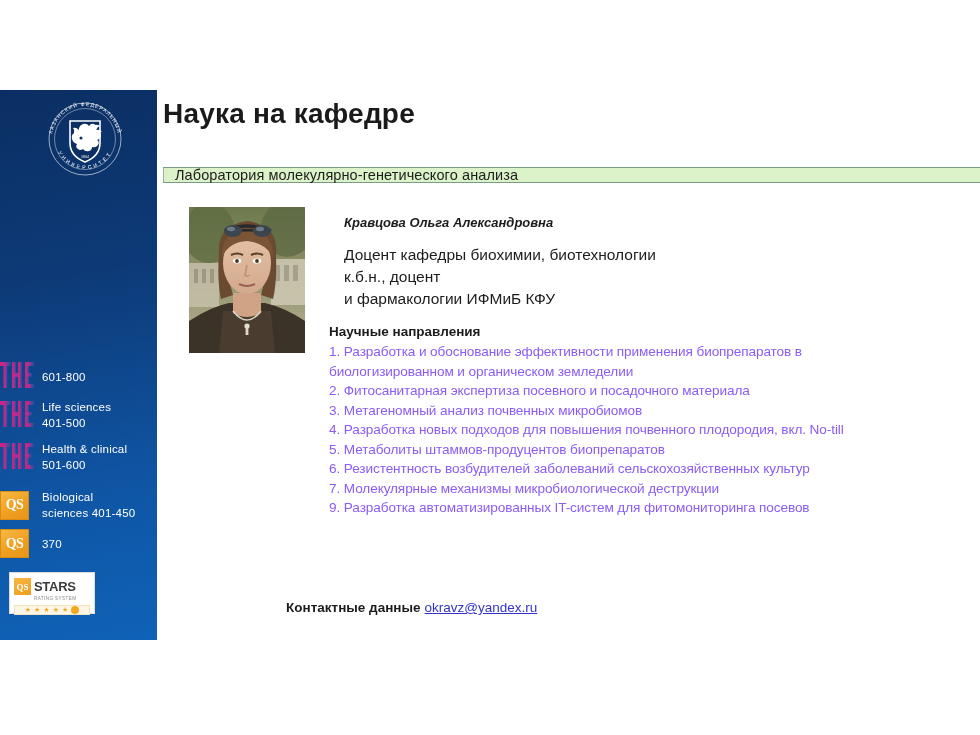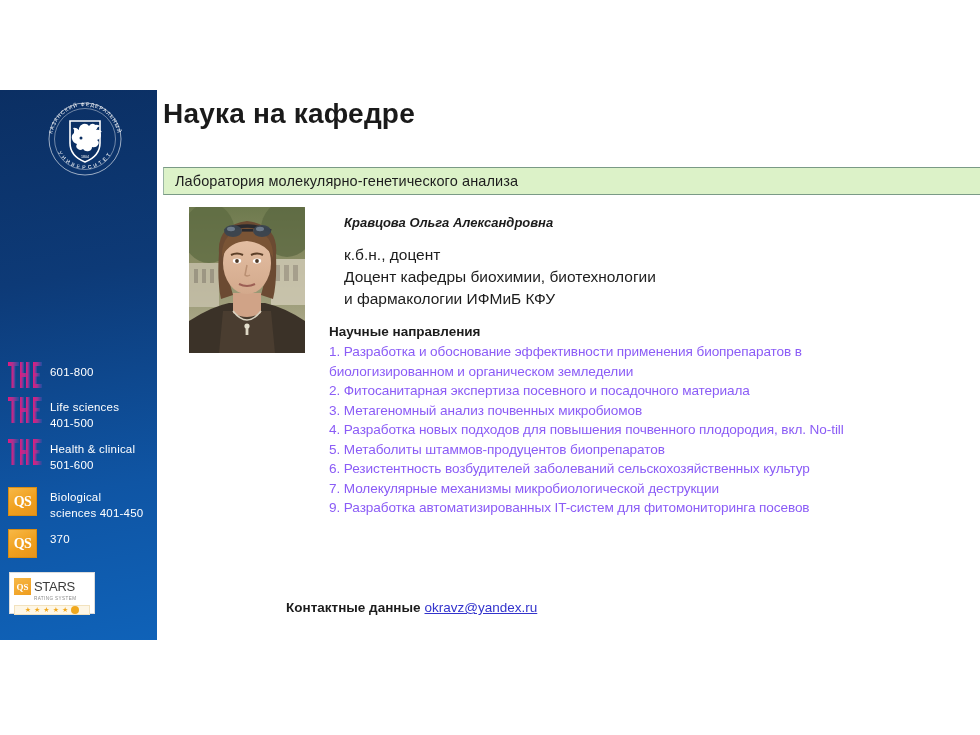--- a/index.html
+++ b/index.html
@@ -47,23 +47,22 @@
 
   
   .ranks {
     position: absolute;
     left: 0;
     top: 272px;
     width: 157px;
   }
   .rank-row {
     display: flex;
-    align-items: flex-start;
+    align-items: center;
     margin-bottom: 8px;
-    padding-left: 8px;
   }
   .rank-badge {
     flex: 0 0 auto;
     width: 34px;
     height: 27px;
     margin-right: 8px;
     position: relative;
   }
   .rank-text {
     color: #ffffff;
@@ -126,21 +125,21 @@
     font-size: 9px;
     font-weight: bold;
     font-family: "Liberation Serif", serif;
     display: flex;
     align-items: center;
     justify-content: center;
     margin-right: 3px;
   }
   .qs-stars-word {
     font-size: 13px;
-    font-weight: normal;
+    font-weight: bold;
     color: #3b3b3b;
     letter-spacing: -0.3px;
     line-height: 1;
   }
   .qs-stars-sub {
     font-size: 4.6px;
     color: #8a8a8a;
     letter-spacing: 0.4px;
     margin-left: 20px;
     margin-top: 1px;
@@ -180,21 +179,21 @@
     color: #1a1a1a;
     letter-spacing: 0.2px;
   }
 
   
   .lab-banner {
     position: absolute;
     left: 163px;
     top: 167px;
     width: 817px;
-    height: 28px;
+    height: 16px;
     background: #dcf2c8;
     border-top: 1px solid #7a9a86;
     border-bottom: 1px solid #7a9a86;
     border-left: 1px solid #9ab4a4;
     box-sizing: border-box;
     display: flex;
     align-items: center;
   }
   .lab-banner-text {
     font-size: 14.5px;
@@ -486,22 +485,22 @@
 
         <path d="M 44,104 Q 58,122 72,104" stroke="#d8d2c0" stroke-width="1.6" fill="none"></path>
         <circle cx="58" cy="119" r="2.6" fill="#e4dfcd"></circle>
         <rect x="56.6" y="121" width="2.8" height="7" fill="#ded8c5"></rect>
       </g>
     </svg>
   </div>
 
   <div class="person">
     <div class="person-name">Кравцова  Ольга Александровна</div>
+    <div class="person-line">Доцент кафедры биохимии, биотехнологии</div>
     <div class="person-line">к.б.н., доцент</div>
-    <div class="person-line">Доцент кафедры биохимии, биотехнологии</div>
     <div class="person-line">и фармакологии ИФМиБ КФУ</div>
   </div>
 
   <div class="research">
     <div class="research-heading">Научные направления</div>
     <div class="research-item">1. Разработка и обоснование эффективности применения биопрепаратов в биологизированном и органическом земледелии</div>
     <div class="research-item">2. Фитосанитарная экспертиза посевного и посадочного материала</div>
     <div class="research-item">3. Метагеномный анализ почвенных микробиомов</div>
     <div class="research-item">4. Разработка новых подходов для повышения почвенного плодородия, вкл. No-till</div>
     <div class="research-item">5. Метаболиты штаммов-продуцентов биопрепаратов</div>

